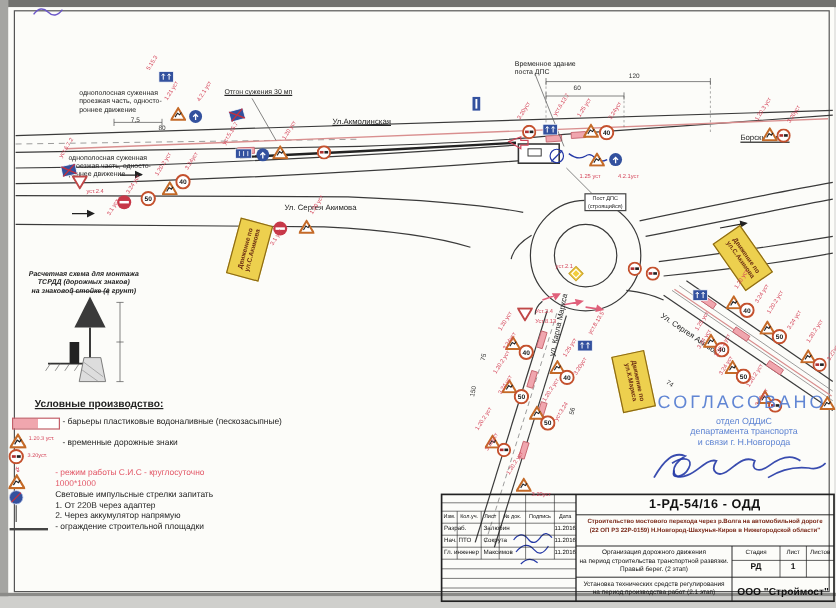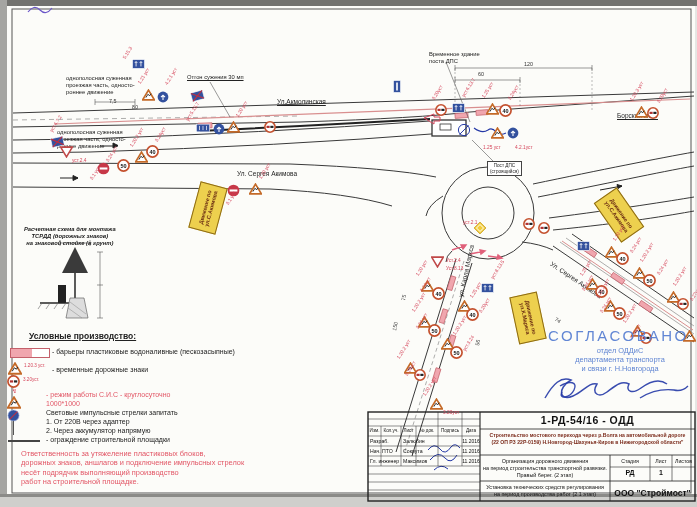--- a/index.html
+++ b/index.html
@@ -639,24 +639,20 @@
     <div class="leg-item leg-red" style="left:46px;top:66px;">- режим работы С.И.С  - круглосуточно</div>
     <div class="leg-item leg-red" style="left:46px;top:75px;">1000*1000</div>
     <div class="leg-item" style="left:46px;top:84px;">Световые импульсные стрелки запитать</div>
     <div class="leg-item" style="left:46px;top:93px;">1. От 220В через адаптер</div>
     <div class="leg-item" style="left:46px;top:102px;">2. Через аккумулятор напрямую</div>
 
     <span style="position:absolute;left:8px;top:115px;width:32px;height:2.4px;background:#444;"></span>
     <div class="leg-item" style="left:46px;top:111px;">- ограждение строительной площадки</div>
   </div>
 
-  <div class="warning">Ответственность за утяжеление пластиковых блоков,
-дорожных знаков, аншлагов и подключение импульсных стрелок
-несёт подрядчик выполняющий производство
-работ на строительной площадке.</div>
 
   <div class="approval">
     <div class="stamp-word">СОГЛАСОВАНО</div>
     <div class="stamp-line" style="top:22px;">отдел ОДДиС</div>
     <div class="stamp-line" style="top:31px;">департамента транспорта</div>
     <div class="stamp-line" style="top:40px;">и связи г. Н.Новгорода</div>
   </div>
 
   <div class="tb tb-center" style="left:480px;top:414px;width:215px;font-size:10.5px;font-weight:bold;letter-spacing:0.5px;">1-РД-54/16 - ОДД</div>
   <div class="tb tb-center maroon pre" style="left:482px;top:432px;width:211px;font-size:5.1px;font-weight:bold;line-height:1.4;">Строительство мостового перехода через р.Волга на автомобильной дороге

